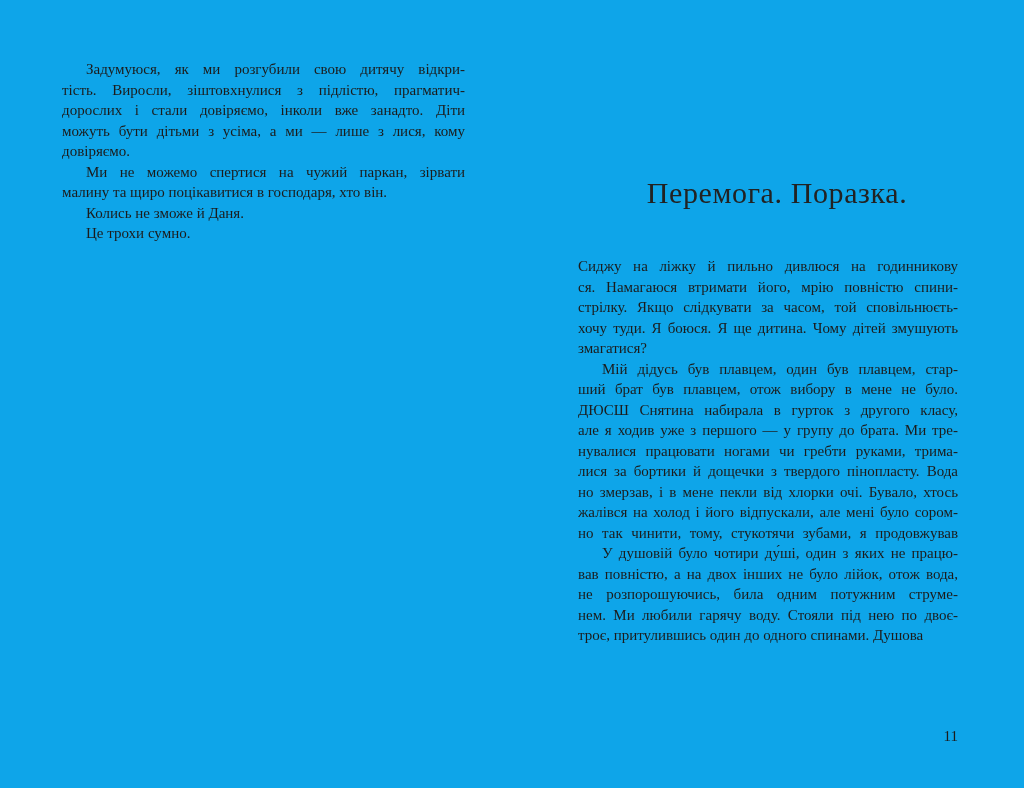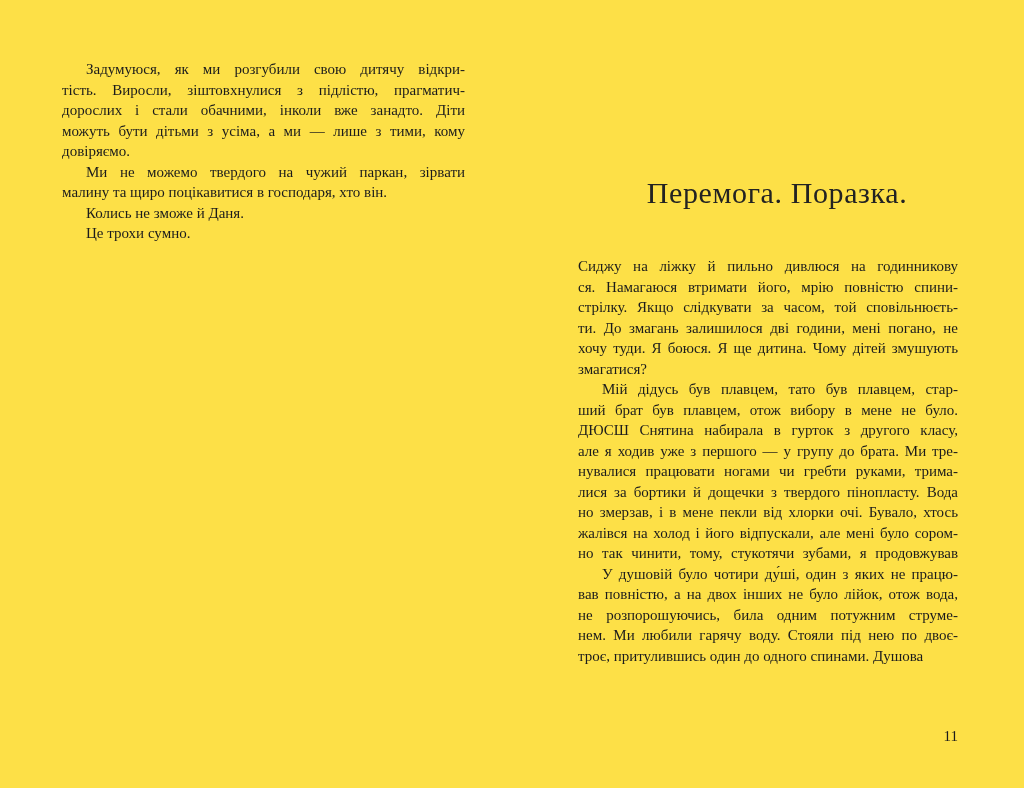--- a/index.html
+++ b/index.html
@@ -7,21 +7,21 @@
     padding: 0;
     width: 1024px;
     height: 788px;
     background: #ffffff;
     overflow: hidden;
   }
   .book-spread {
     position: relative;
     width: 1024px;
     height: 788px;
-    background: #fde047;
+    background: #0ea5e9;
     font-family: "Liberation Serif", "DejaVu Serif", serif;
     color: #1c1c1c;
   }
   .text-block {
     position: absolute;
   }
   .left-text {
     left: 62px;
     top: 59px;
     width: 403px;
@@ -73,40 +73,39 @@
 </style>
 </head>
 <body>
 
 <div class="book-spread">
 
   <div class="page page-left">
     <div class="text-block left-text" id="left-paras">
         <div class="line indent">Задумуюся, як ми розгубили свою дитячу відкри-</div>
         <div class="line">тість. Виросли, зіштовхнулися з підлістю, прагматич-</div>
-        <div class="line">дорослих і стали обачними, інколи вже занадто. Діти</div>
-        <div class="line">можуть бути дітьми з усіма, а ми — лише з тими, кому</div>
+        <div class="line">дорослих і стали довіряємо, інколи вже занадто. Діти</div>
+        <div class="line">можуть бути дітьми з усіма, а ми — лише з лися, кому</div>
         <div class="line last">довіряємо.</div>
-        <div class="line indent">Ми не можемо твердого на чужий паркан, зірвати</div>
+        <div class="line indent">Ми не можемо спертися на чужий паркан, зірвати</div>
         <div class="line last">малину та щиро поцікавитися в господаря, хто він.</div>
         <div class="line last indent">Колись не зможе й Даня.</div>
         <div class="line last indent">Це трохи сумно.</div>
       </div>
   </div>
 
   <div class="page page-right">
     <h1 class="chapter-title">Перемога. Поразка.</h1>
     <div class="text-block right-text" id="right-paras">
         <div class="line">Сиджу на ліжку й пильно дивлюся на годинникову</div>
         <div class="line">ся. Намагаюся втримати його, мрію повністю спини-</div>
         <div class="line">стрілку. Якщо слідкувати за часом, той сповільнюєть-</div>
-        <div class="line">ти. До змагань залишилося дві години, мені погано, не</div>
         <div class="line">хочу туди. Я боюся. Я ще дитина. Чому дітей змушують</div>
         <div class="line last">змагатися?</div>
-        <div class="line indent">Мій дідусь був плавцем, тато був плавцем, стар-</div>
+        <div class="line indent">Мій дідусь був плавцем, один був плавцем, стар-</div>
         <div class="line">ший брат був плавцем, отож вибору в мене не було.</div>
         <div class="line">ДЮСШ Снятина набирала в гурток з другого класу,</div>
         <div class="line">але я ходив уже з першого — у групу до брата. Ми тре-</div>
         <div class="line">нувалися працювати ногами чи гребти руками, трима-</div>
         <div class="line">лися за бортики й дощечки з твердого пінопласту. Вода</div>
         <div class="line">но змерзав, і в мене пекли від хлорки очі. Бувало, хтось</div>
         <div class="line">жалівся на холод і його відпускали, але мені було сором-</div>
         <div class="line">но так чинити, тому, стукотячи зубами, я продовжував</div>
         <div class="line indent">У душовій було чотири ду́ші, один з яких не працю-</div>
         <div class="line">вав повністю, а на двох інших не було лійок, отож вода,</div>

